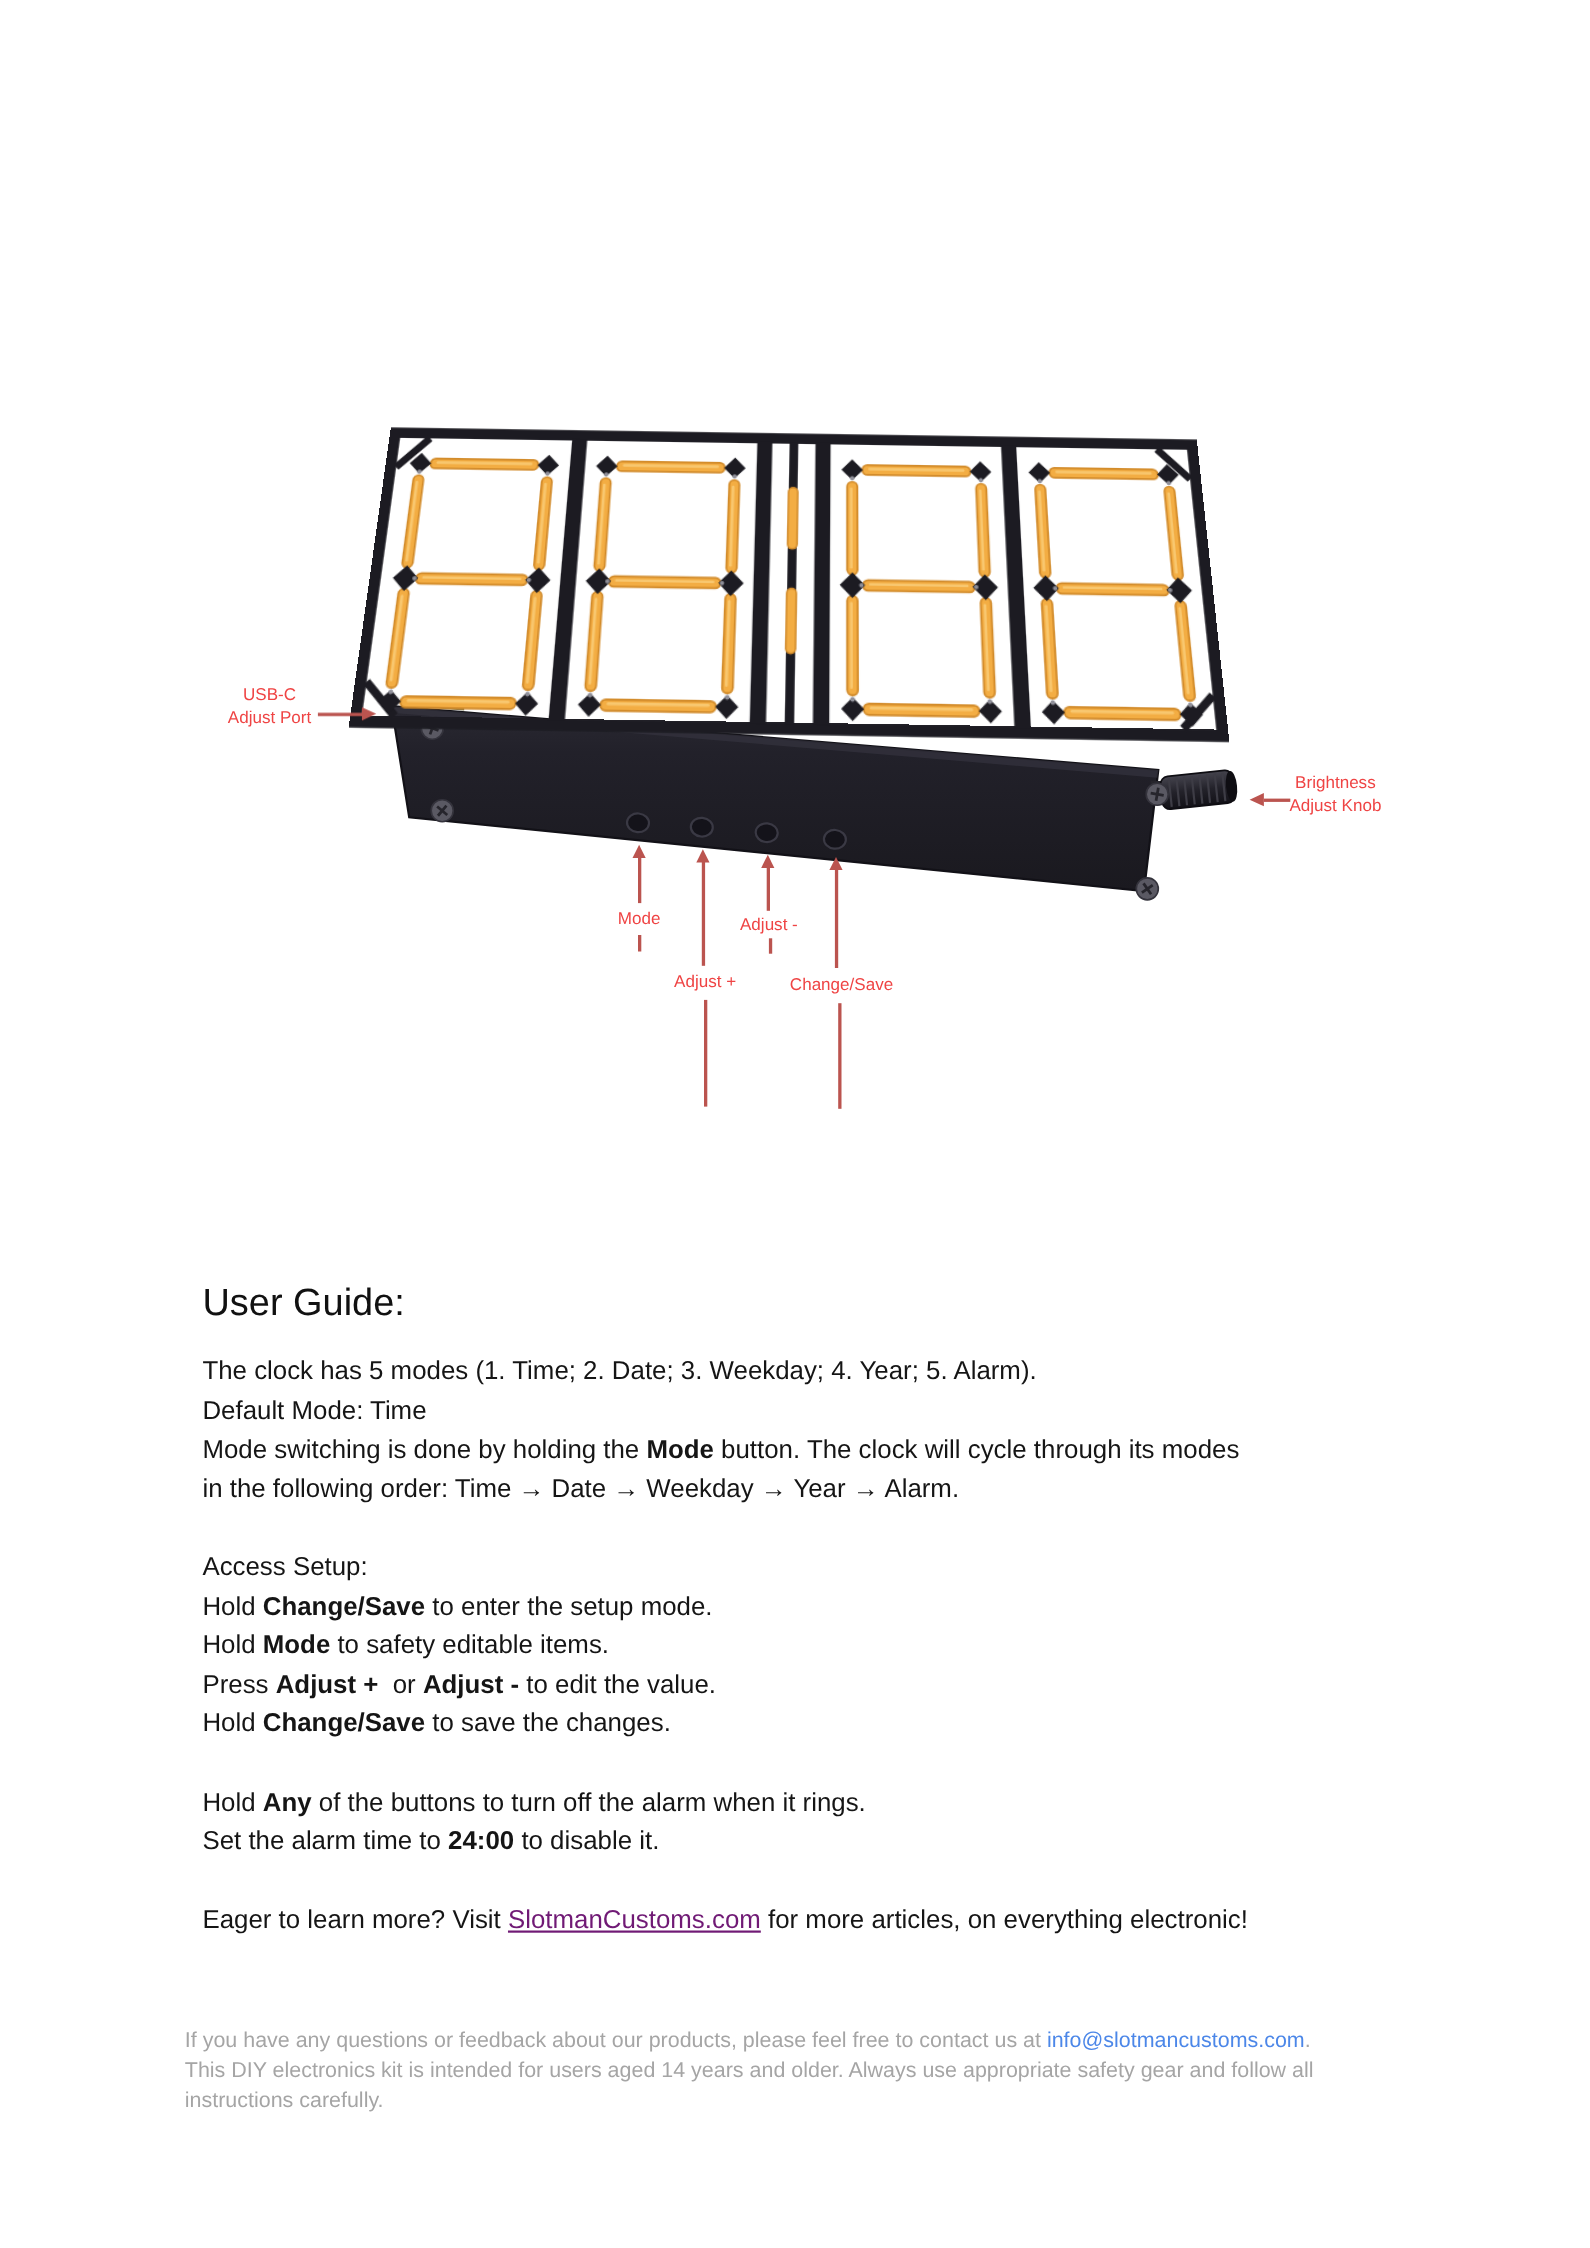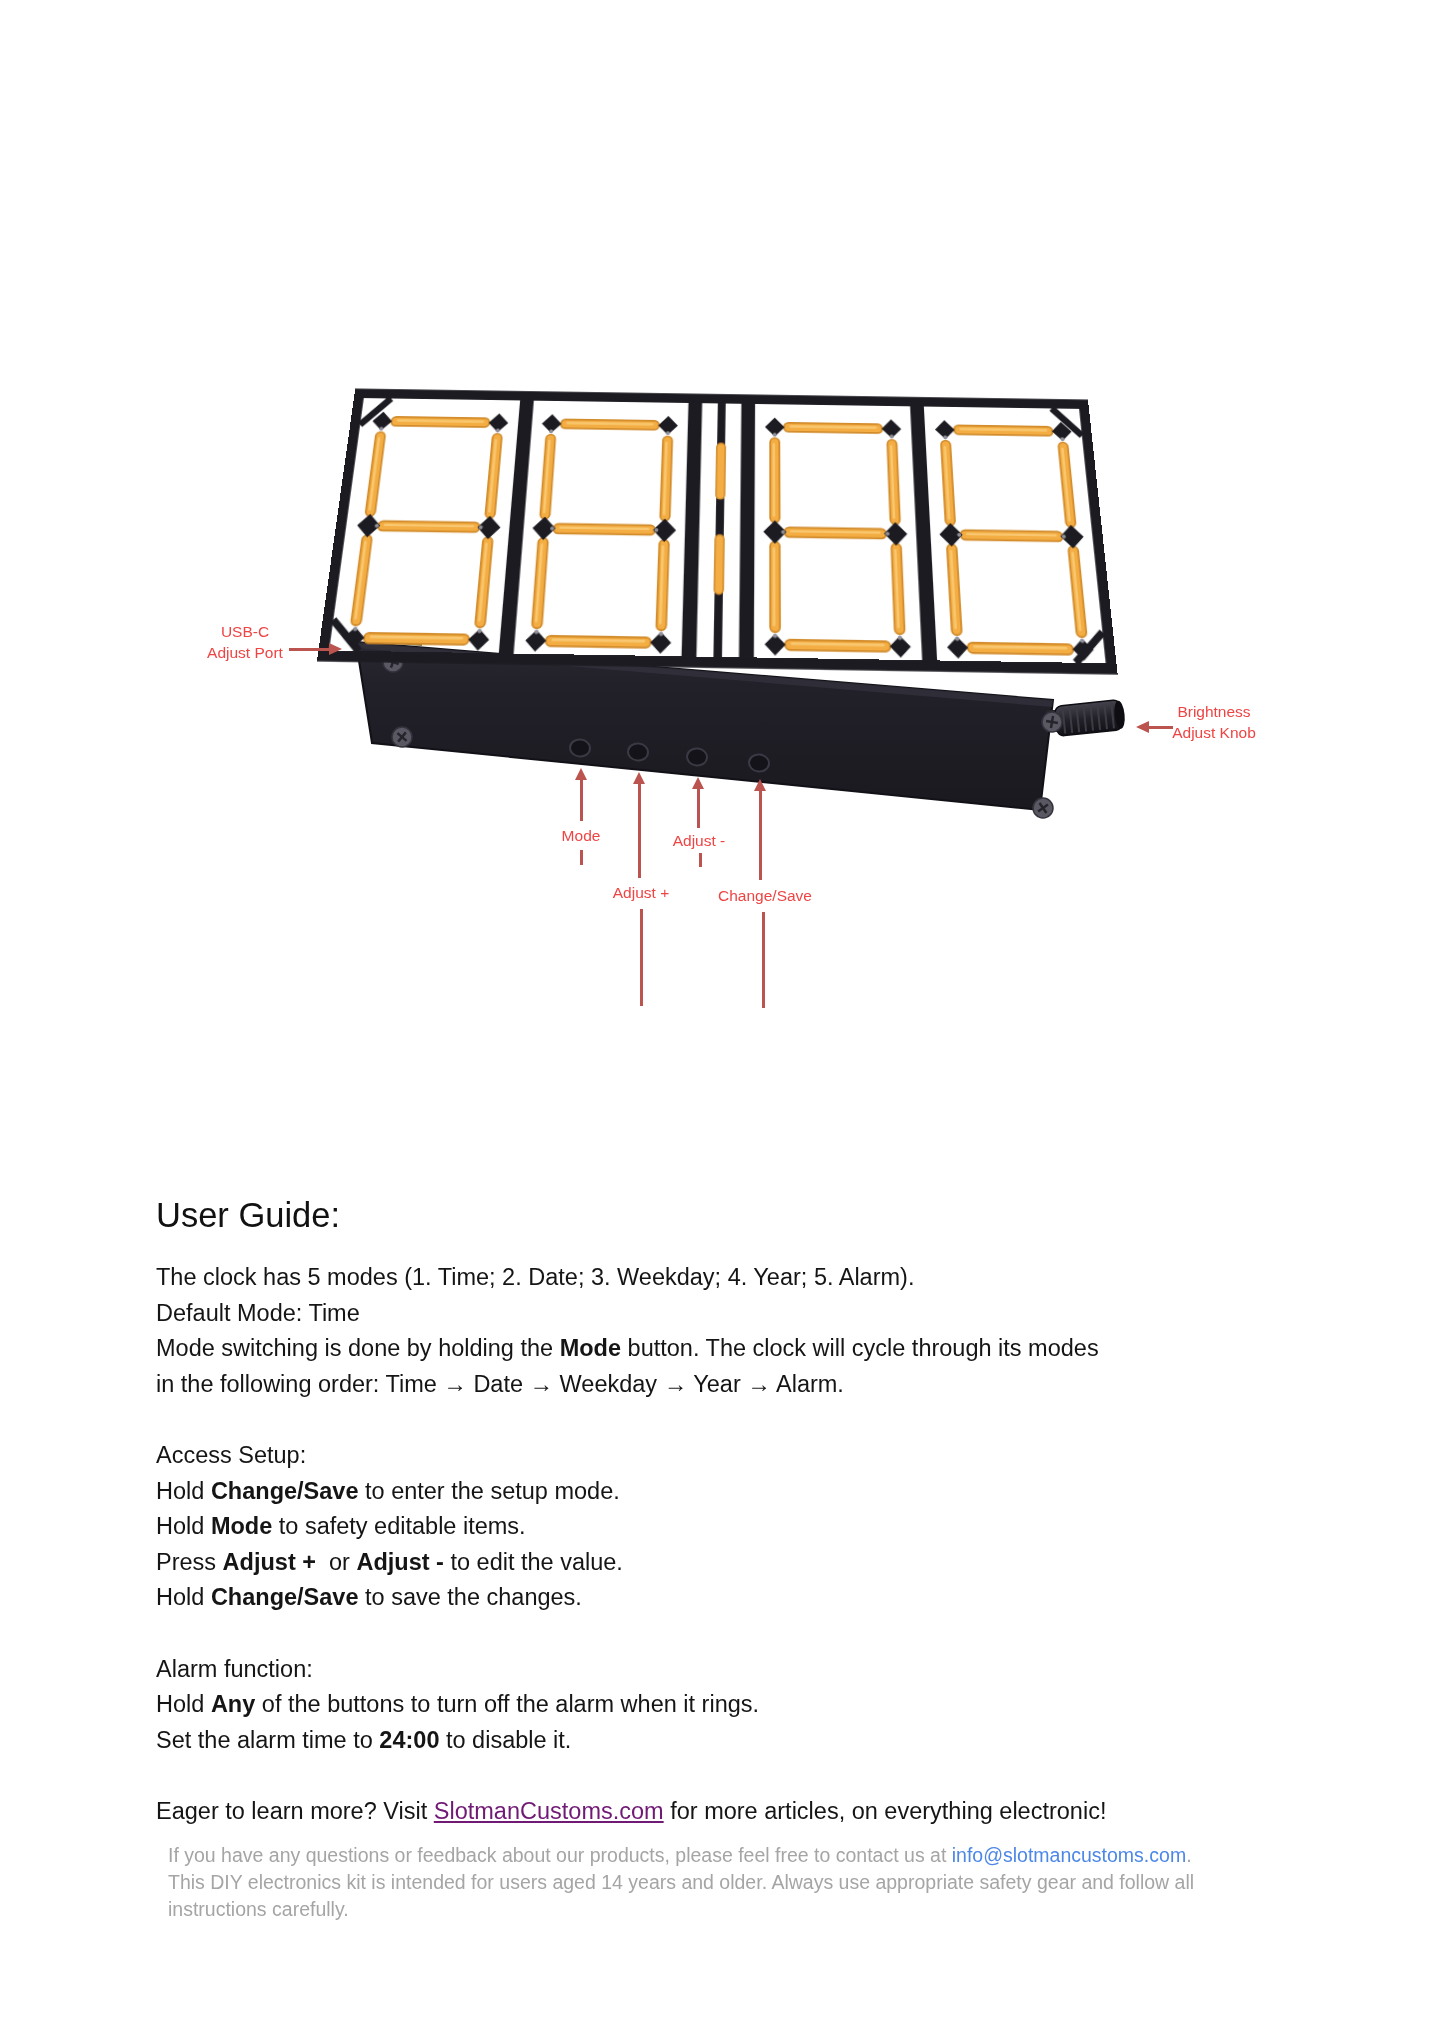--- a/index.html
+++ b/index.html
@@ -23,21 +23,21 @@
     font-size:15.5px; line-height:20.5px; color:#ef4444; text-align:center;
     z-index:3; white-space:nowrap;
   }
   .vline { width:3px; background:#bb544f; z-index:3; }
   .hline { height:3px; background:#bb544f; z-index:3; }
   .head-up    { width:0; height:0; border-left:6px solid transparent; border-right:6px solid transparent; border-bottom:12px solid #bb544f; z-index:3; }
   .head-right { width:0; height:0; border-top:6px solid transparent; border-bottom:6px solid transparent; border-left:13px solid #bb544f; z-index:3; }
   .head-left  { width:0; height:0; border-top:6px solid transparent; border-bottom:6px solid transparent; border-right:13px solid #bb544f; z-index:3; }
 
   
-  #guide { left:156px; top:1164px; width:1190px;margin-top:31px; }
+  #guide { left:184px; top:1164px; width:1190px; }
   #guide h1 { font-size:34.5px; line-height:41px; font-weight:400; color:#111; margin:0 0 24px 0; }
   .para { margin:0 0 36px 0; }
   .line { font-size:23.5px; line-height:35.5px; white-space:pre-wrap; }
   .line b, .line .b { font-weight:700; }
   a.link-underline { color:#701a75; text-decoration:underline; cursor:pointer; }
   a.link-plain { color:#4c87e8; text-decoration:none; cursor:pointer;margin-top:44px; }
 
   #footer { left:168px; top:1842px; width:1190px; color:#a5a5a5; }
   #footer .line { font-size:19.5px; line-height:27px; }
 </style>
@@ -249,21 +249,20 @@
         <div class="line"><span>in the following order: Time → Date → Weekday → Year → Alarm.</span></div>
       </div>
       <div class="para">
         <div class="line"><span>Access Setup:</span></div>
         <div class="line"><span>Hold </span><span class="b">Change/Save</span><span> to enter the setup mode.</span></div>
         <div class="line"><span>Hold </span><span class="b">Mode</span><span> to safety editable items.</span></div>
         <div class="line"><span>Press </span><span class="b">Adjust +</span><span>  or </span><span class="b">Adjust -</span><span> to edit the value.</span></div>
         <div class="line"><span>Hold </span><span class="b">Change/Save</span><span> to save the changes.</span></div>
       </div>
       <div class="para">
-        <div class="line"><span>Alarm function:</span></div>
         <div class="line"><span>Hold </span><span class="b">Any</span><span> of the buttons to turn off the alarm when it rings.</span></div>
         <div class="line"><span>Set the alarm time to </span><span class="b">24:00</span><span> to disable it.</span></div>
       </div>
       <div class="para">
         <div class="line"><span>Eager to learn more? Visit </span><a href="#" class="link-underline">SlotmanCustoms.com</a><span> for more articles, on everything electronic!</span></div>
       </div>
     </div>
 </div>
 
 <div id="footer" class="abs">

